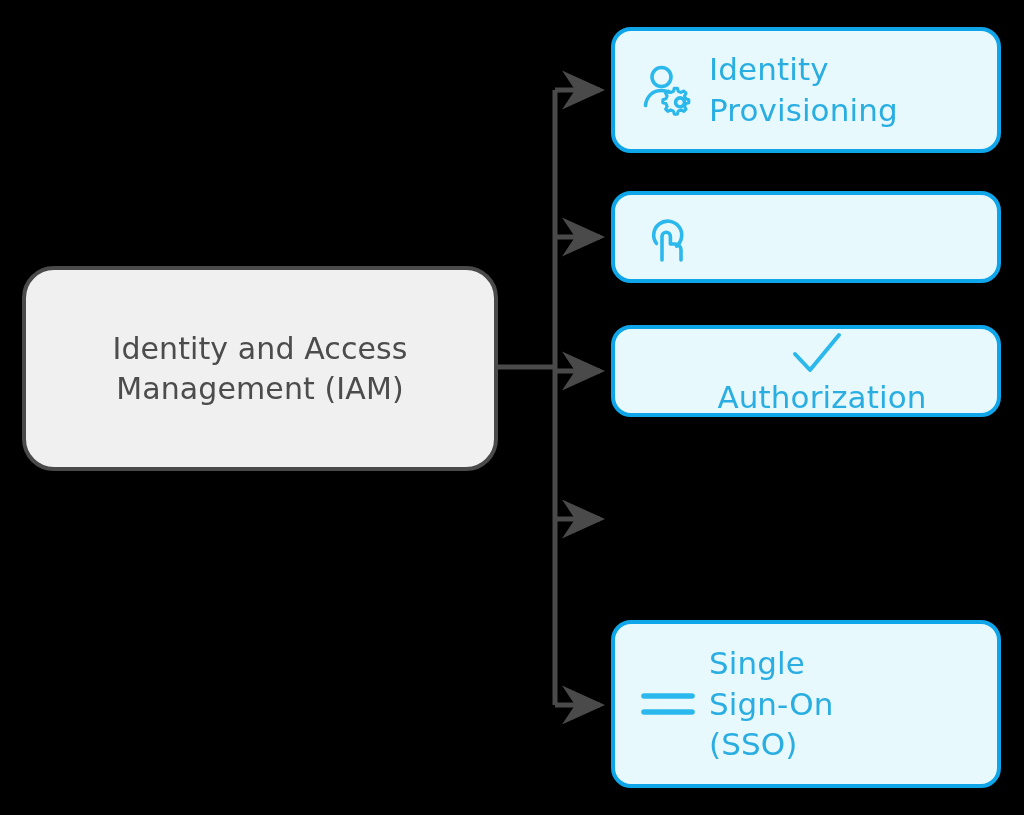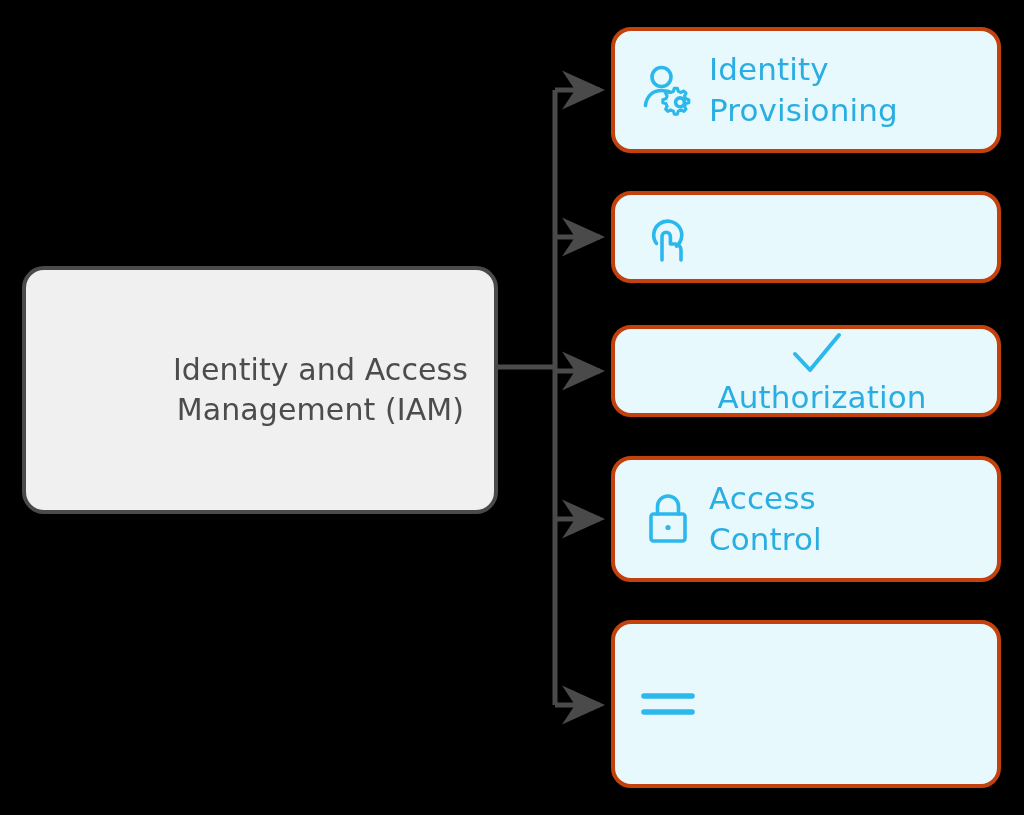--- a/index.html
+++ b/index.html
@@ -15,48 +15,48 @@
     overflow: hidden;
     font-family: "DejaVu Sans", "Liberation Sans", sans-serif;
   }
 
   
   .root-node {
     position: absolute;
     left: 22px;
     top: 266px;
     width: 476px;
-    height: 248px;
+    height: 205px;
     box-sizing: border-box;
     background: #f0f0f0;
     border: 4px solid #4a4a4a;
-    border-radius: 22px;
+    border-radius: 32px;
     display: flex;
     align-items: center;
-    justify-content: flex-end;
+    justify-content: center;
     text-align: center;
   }
   .root-label {
     color: #4c4c4c;
     font-size: 30px;
     line-height: 1.33;
     font-weight: 400;
     letter-spacing: 0.1px;
     padding: 0 26px;
     white-space: pre-line;
   }
 
   
   .child-node {
     position: absolute;
     left: 611px;
     width: 390px;
     box-sizing: border-box;
     background: #e8f9fd;
-    border: 4px solid #c2410c;
+    border: 4px solid #0ea5e9;
     border-radius: 20px;
     display: flex;
     align-items: center;
     padding-left: 22px;
   }
   .child-icon {
     flex: 0 0 auto;
     width: 62px;
     display: flex;
     align-items: center;
@@ -140,34 +140,26 @@
 
   <div class="child-node node-3">
     <div class="child-icon">
       <svg width="54" height="48" viewBox="0 0 54 48" fill="none" stroke="#2bb8ec" stroke-width="4" stroke-linecap="round" stroke-linejoin="round">
         <path d="M5 25 L20 41 L49 6"></path>
       </svg>
     </div>
     <div class="child-label">Authorization</div>
   </div>
 
-  <div class="child-node node-4">
-    <div class="child-icon">
-      <svg width="48" height="56" viewBox="0 0 48 56" fill="none" stroke="#2bb8ec" stroke-width="3.6" stroke-linecap="round" stroke-linejoin="round">
-        <rect x="7" y="23" width="34" height="27" rx="2.5"></rect>
-        <path d="M13.5 23 L13.5 15.5 A10.5 10.5 0 0 1 34.5 15.5 L34.5 23"></path>
-        <circle cx="24" cy="36.5" r="2.6" fill="#2bb8ec" stroke="none"></circle>
-      </svg>
-    </div>
-    <div class="child-label">Access
-Control</div>
-  </div>
 
   <div class="child-node node-5">
     <div class="child-icon">
       <svg width="56" height="34" viewBox="0 0 56 34" fill="none" stroke="#2bb8ec" stroke-width="5.6" stroke-linecap="round">
         <path d="M4 9 L52 9"></path>
         <path d="M4 25 L52 25"></path>
       </svg>
     </div>
+    <div class="child-label">Single
+Sign-On
+(SSO)</div>
   </div>
 
 </div>
 
 </body></html>

